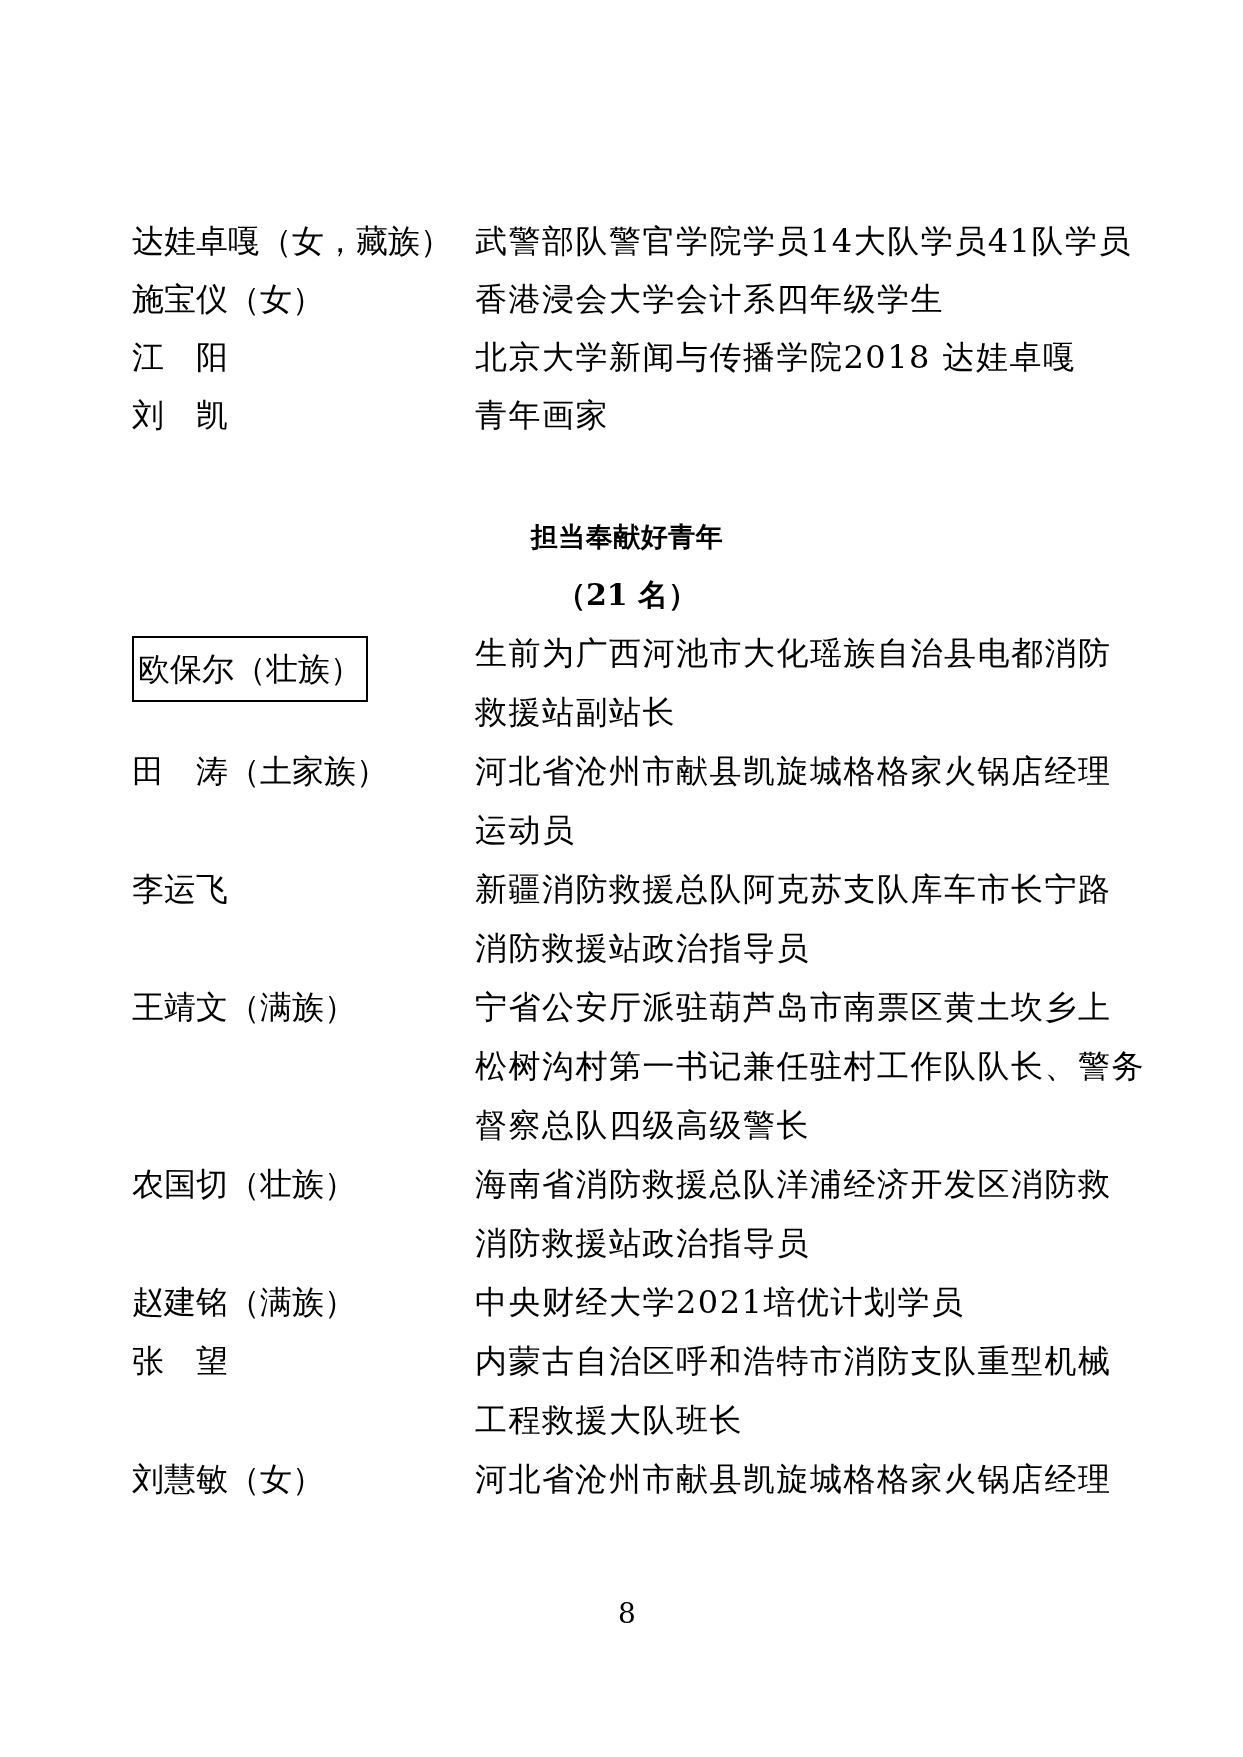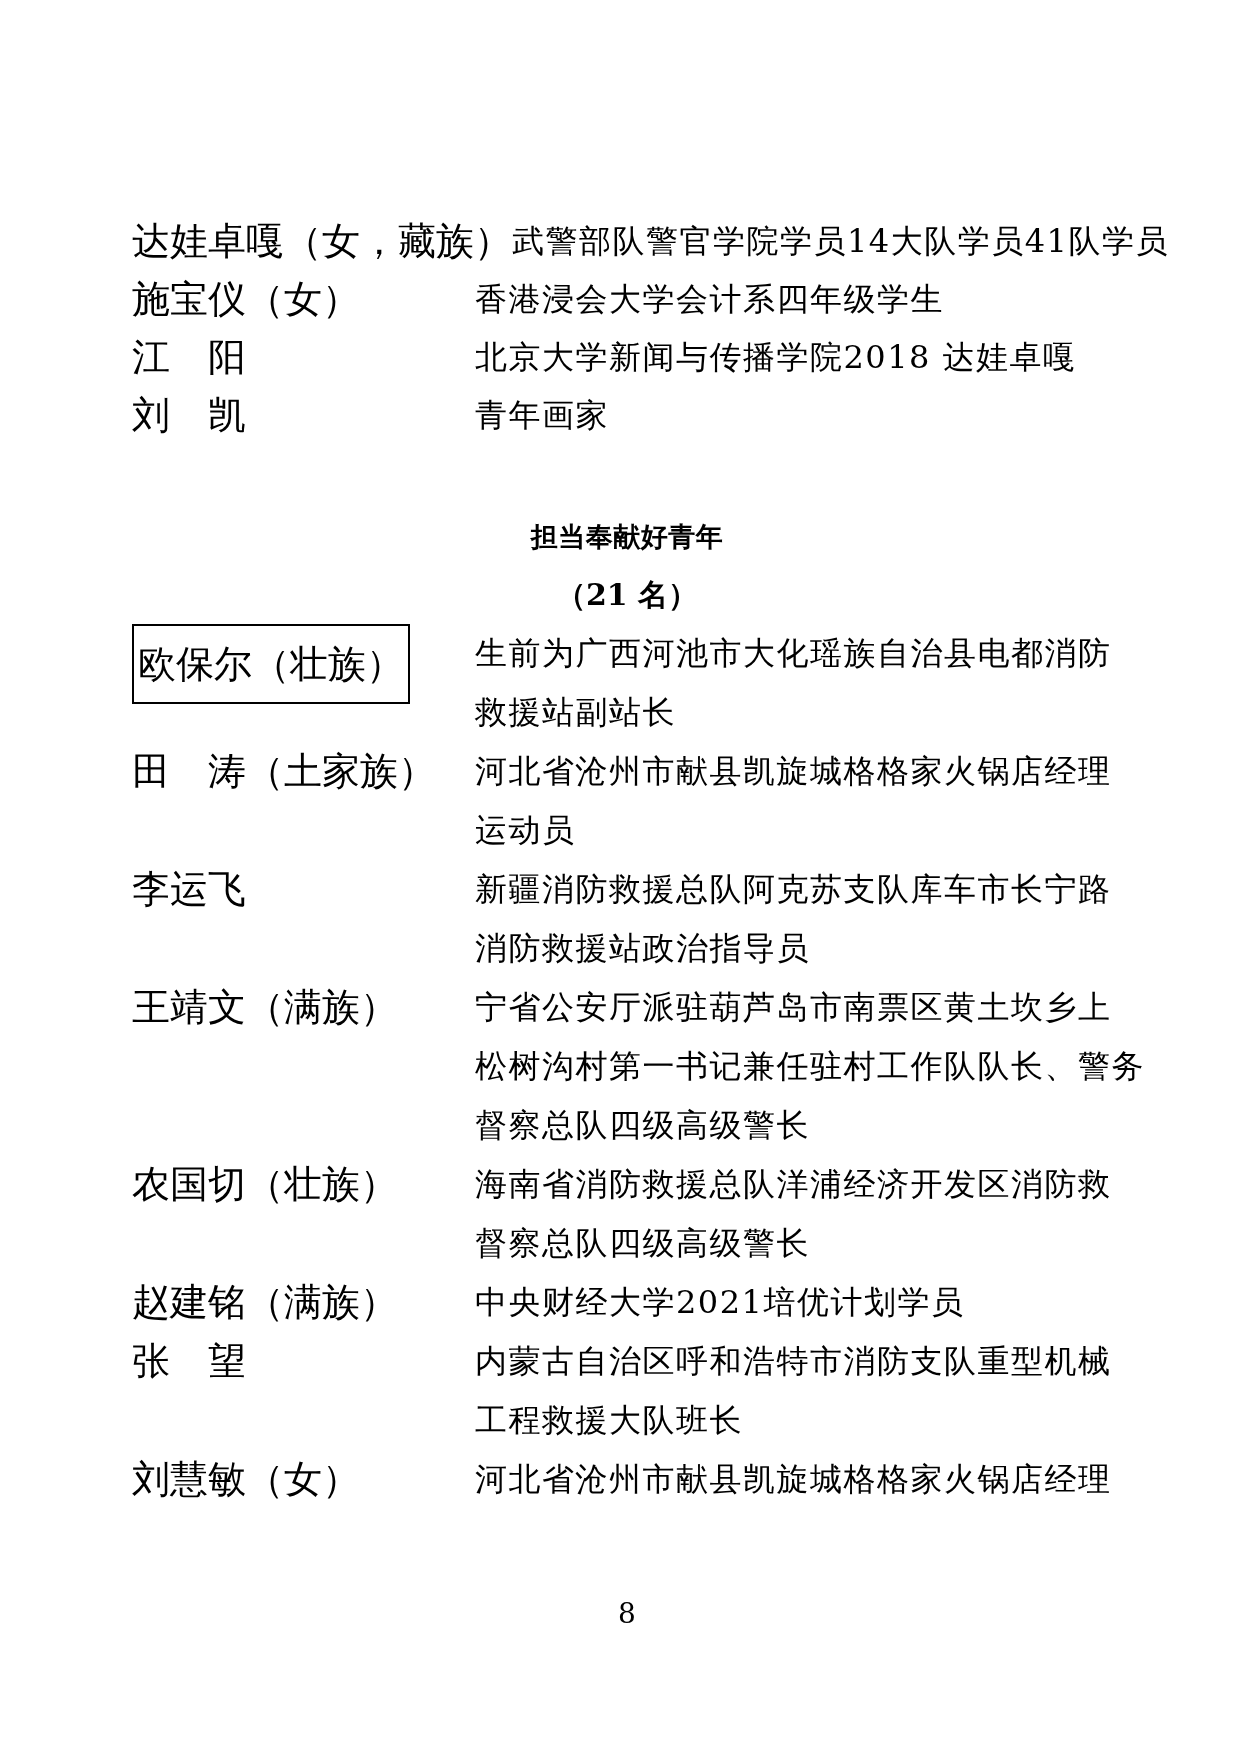--- a/index.html
+++ b/index.html
@@ -15,21 +15,21 @@
   .content {
     position: absolute;
     left: 132px;
     top: 0;
     width: 990px;
     padding-top: 212px;
   }
   .row { display: flex; align-items: flex-start; }
   .cell-name {
     flex: 0 0 343px;
-    font-size: 38px;
+    font-size: 32px;
     line-height: 58px;
     white-space: pre;
   }
   .cell-desc {
     flex: 0 0 700px;
     width: 700px;
     font-size: 32px;
     line-height: 58px;
     letter-spacing: 1.5px;
     white-space: pre-line;
@@ -47,21 +47,22 @@
   .section-count {
     text-align: center;
     font-size: 30px;
     line-height: 58px;
     font-weight: bold;
   }
   .name-box {
     display: inline-block;
     border: 2px solid #000000;
     line-height: 44px;
-    padding: 16px 4px;
+    padding: 9px 4px;
+    margin-top: 12px;
   }
   .page-number {
     position: absolute;
     left: 132px;
     top: 1598px;
     width: 990px;
     text-align: center;
     font-size: 28px;
     line-height: 32px;
   }
@@ -111,21 +112,21 @@
     </div>
     <div class="row">
       <span class="cell-name">王靖文（满族）</span>
       <span class="cell-desc">宁省公安厅派驻葫芦岛市南票区黄土坎乡上
 松树沟村第一书记兼任驻村工作队队长、警务
 督察总队四级高级警长</span>
     </div>
     <div class="row">
       <span class="cell-name">农国切（壮族）</span>
       <span class="cell-desc">海南省消防救援总队洋浦经济开发区消防救
-督察总队四级高级警长</span>
+消防救援站政治指导员</span>
     </div>
     <div class="row">
       <span class="cell-name">赵建铭（满族）</span>
       <span class="cell-desc">中央财经大学2021培优计划学员</span>
     </div>
     <div class="row">
       <span class="cell-name">张　望</span>
       <span class="cell-desc">内蒙古自治区呼和浩特市消防支队重型机械
 工程救援大队班长</span>
     </div>

